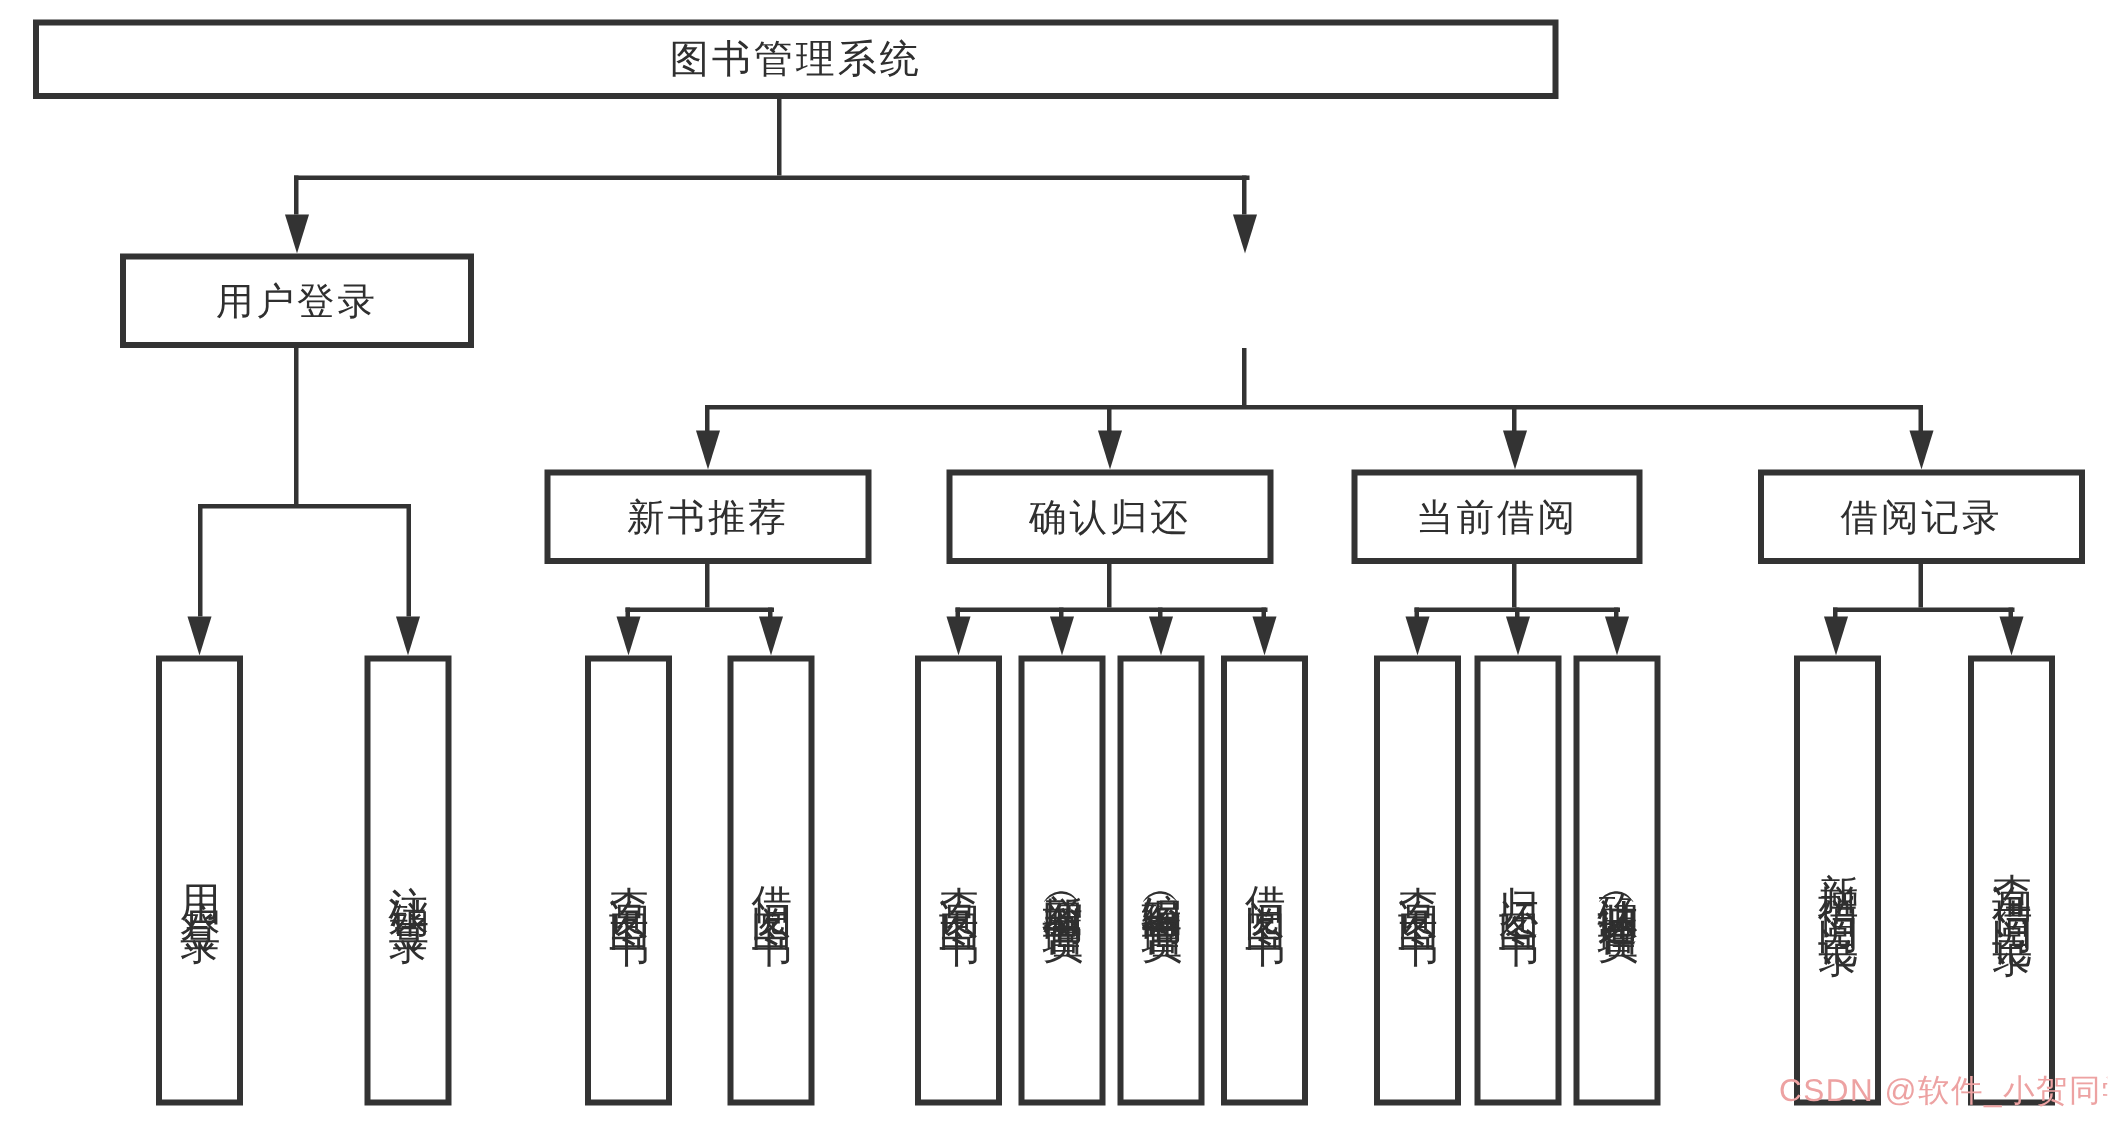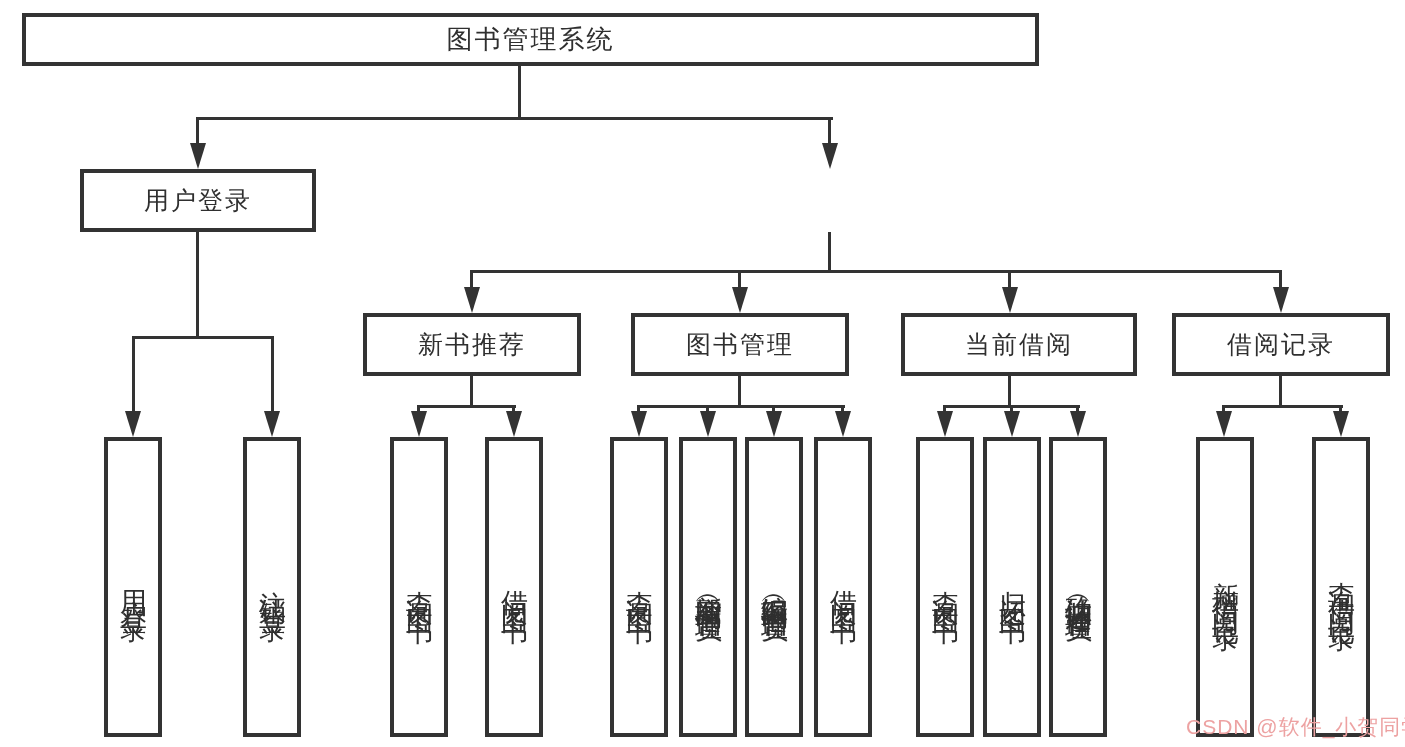--- a/index.html
+++ b/index.html
@@ -72,23 +72,23 @@
   <div class="arrow" style="left:732px;top:287px;"></div>
   <div class="vl" style="left:1008px;top:270px;height:19px;"></div>
   <div class="arrow" style="left:1002px;top:287px;"></div>
   <div class="vl" style="left:1279px;top:270px;height:19px;"></div>
   <div class="arrow" style="left:1273px;top:287px;"></div>
 
   <div class="box" style="left:363px;top:313px;width:218px;height:63px;align-items:center;">
     <span class="hlabel">新书推荐</span>
   </div>
   <div class="box" style="left:631px;top:313px;width:218px;height:63px;">
-    <span class="hlabel">图书管理</span>
+    <span class="hlabel">确认归还</span>
   </div>
-  <div class="box" style="left:901px;top:313px;width:236px;height:63px;">
+  <div class="box" style="left:901px;top:313px;width:194px;height:63px;">
     <span class="hlabel">当前借阅</span>
   </div>
   <div class="box" style="left:1172px;top:313px;width:218px;height:63px;">
     <span class="hlabel">借阅记录</span>
   </div>
 
   <div class="vl" style="left:470px;top:376px;height:29px;"></div>
   <div class="hl" style="left:417px;top:405px;width:99px;"></div>
   <div class="vl" style="left:417px;top:405px;height:8px;"></div>
   <div class="arrow" style="left:411px;top:411px;"></div>

